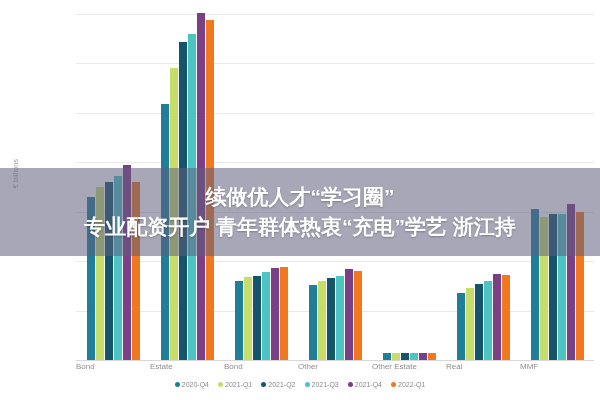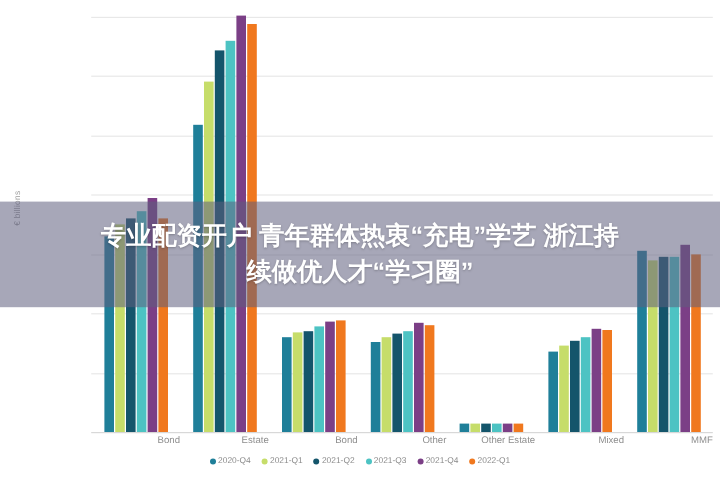--- a/index.html
+++ b/index.html
@@ -67,21 +67,21 @@
 
   
   .xlabels {
     position: absolute;
     left: 76px; top: 362px;
     width: 518px;
     display: flex;
   }
   .xlabel {
     flex: 1 1 0;
-    text-align: right;
+    text-align: left;
     font-size: 8px;
     color: #8e8e8e;
     white-space: nowrap;
   }
 
   
   .legend {
     position: absolute;
     left: 0; top: 381px;
     width: 600px;
@@ -205,21 +205,21 @@
         </div>
       </div>
   </div>
 
   <div class="xlabels" id="xlabels">
       <div class="xlabel">Bond</div>
       <div class="xlabel">Estate</div>
       <div class="xlabel">Bond</div>
       <div class="xlabel">Other</div>
       <div class="xlabel">Other Estate</div>
-      <div class="xlabel">Mixed</div>
+      <div class="xlabel">Real</div>
       <div class="xlabel">MMF</div>
     </div>
 
   <div class="legend" id="legend">
       <div class="legend-item">
         <span class="legend-dot" style="background: rgb(31, 127, 153);"></span>
         <span class="legend-label">2020-Q4</span>
       </div>
       <div class="legend-item">
         <span class="legend-dot" style="background: rgb(198, 221, 106);"></span>
@@ -237,17 +237,17 @@
         <span class="legend-dot" style="background: rgb(123, 63, 134);"></span>
         <span class="legend-label">2021-Q4</span>
       </div>
       <div class="legend-item">
         <span class="legend-dot" style="background: rgb(240, 120, 30);"></span>
         <span class="legend-label">2022-Q1</span>
       </div>
     </div>
 
   <div class="overlay">
+    <div class="overlay-line">续做优人才“学习圈”</div>
     <div class="overlay-line">专业配资开户 青年群体热衷“充电”学艺 浙江持</div>
-    <div class="overlay-line">续做优人才“学习圈”</div>
   </div>
 
 </div>
 
 </body></html>

